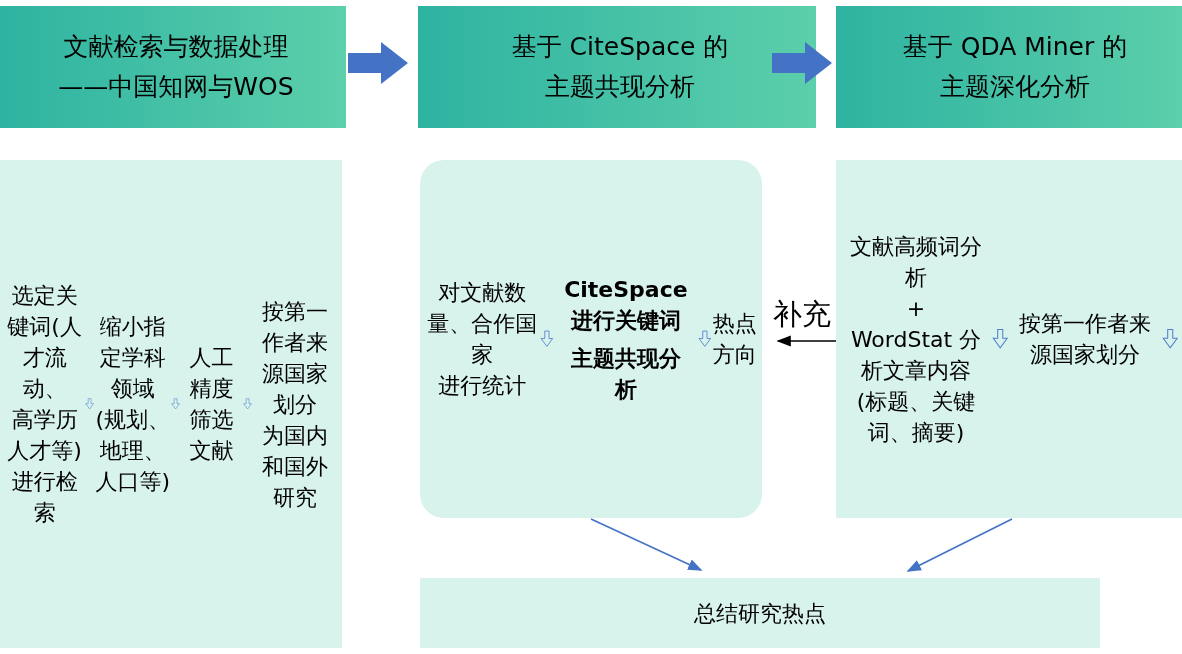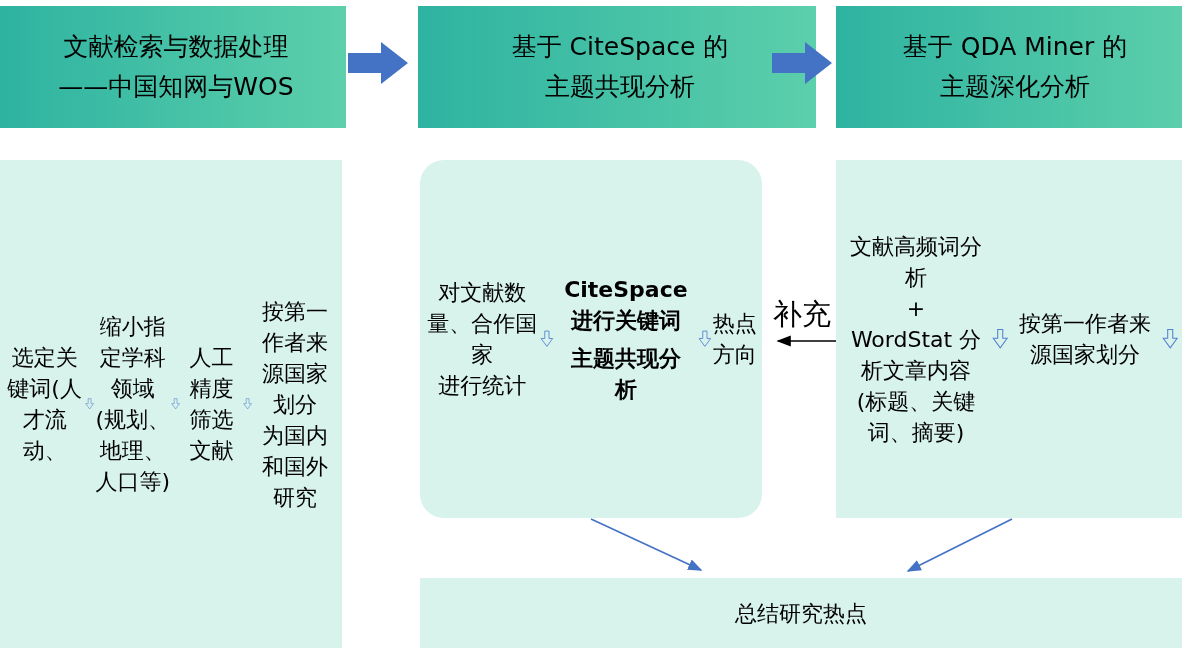--- a/index.html
+++ b/index.html
@@ -26,21 +26,21 @@
   
   .box{
     position:absolute;background:var(--box_bg,#d8f2ec);
     display:flex;flex-direction:row;align-items:center;justify-content:space-evenly;
     text-align:center;font-size:22px;line-height:31px;
     padding:14px 4px;box-sizing:border-box;
   }
   .left-box{left:0;top:160px;width:342px;height:488px;}
   .mid-box{left:420px;top:160px;width:342px;height:358px;border-radius:24px;}
   .right-box{left:836px;top:160px;width:346px;height:358px;}
-  .bottom-box{left:420px;top:578px;width:762px;height:70px;justify-content:center;}
+  .bottom-box{left:420px;top:578px;width:680px;height:70px;justify-content:center;}
   .step{display:block;}
   .step.loose div{margin:7px 10px;font-weight:bold;}
   
   .darrow{width:26px;height:32px;display:block;}
   .darrow path{fill:none;stroke:var(--hollow_arrow,#4f7fd0);stroke-width:1.6;}
   
   .overlay{position:absolute;left:0;top:0;width:1182px;height:654px;pointer-events:none;}
   .overlay .black-line{stroke:var(--connector_black,#000000);stroke-width:1.6;fill:none;}
   .overlay .blue-line{stroke:var(--thin_arrow,#4472c4);stroke-width:1.6;fill:none;}
   .mhead-black{fill:var(--connector_black,#000000);}
@@ -74,20 +74,21 @@
   </svg>
 
   <div class="header h3">
     <div>基于 QDA Miner 的</div>
     <div>主题深化分析</div>
   </div>
 
   <div class="box left-box">
     <div class="step">
       <div>选定关键词(人才流动、</div>
+      <div>高学历人才等)进行检索</div>
     </div>
     <svg class="darrow" viewBox="0 0 26 32">
       <path d="M9,1 L17,1 L17,15 L24,15 L13,30 L2,15 L9,15 Z"></path>
     </svg>
     <div class="step">
       <div>缩小指定学科领域</div>
       <div>(规划、地理、人口等)</div>
     </div>
     <svg class="darrow" viewBox="0 0 26 32">
       <path d="M9,1 L17,1 L17,15 L24,15 L13,30 L2,15 L9,15 Z"></path>

